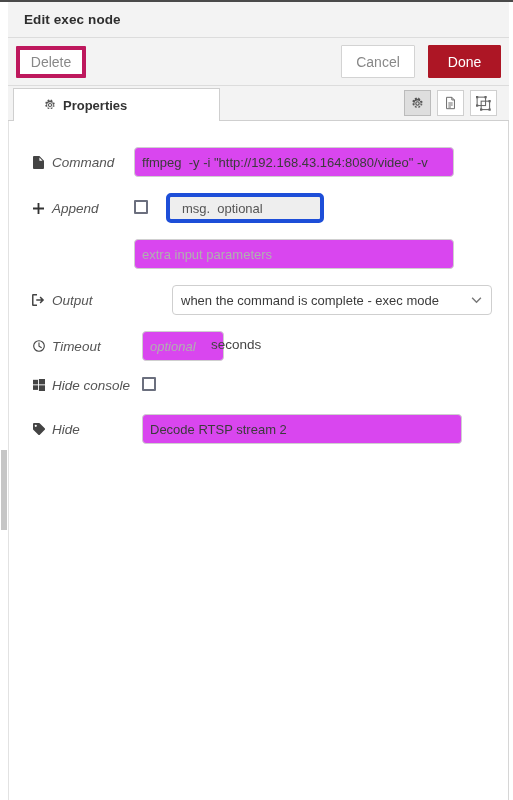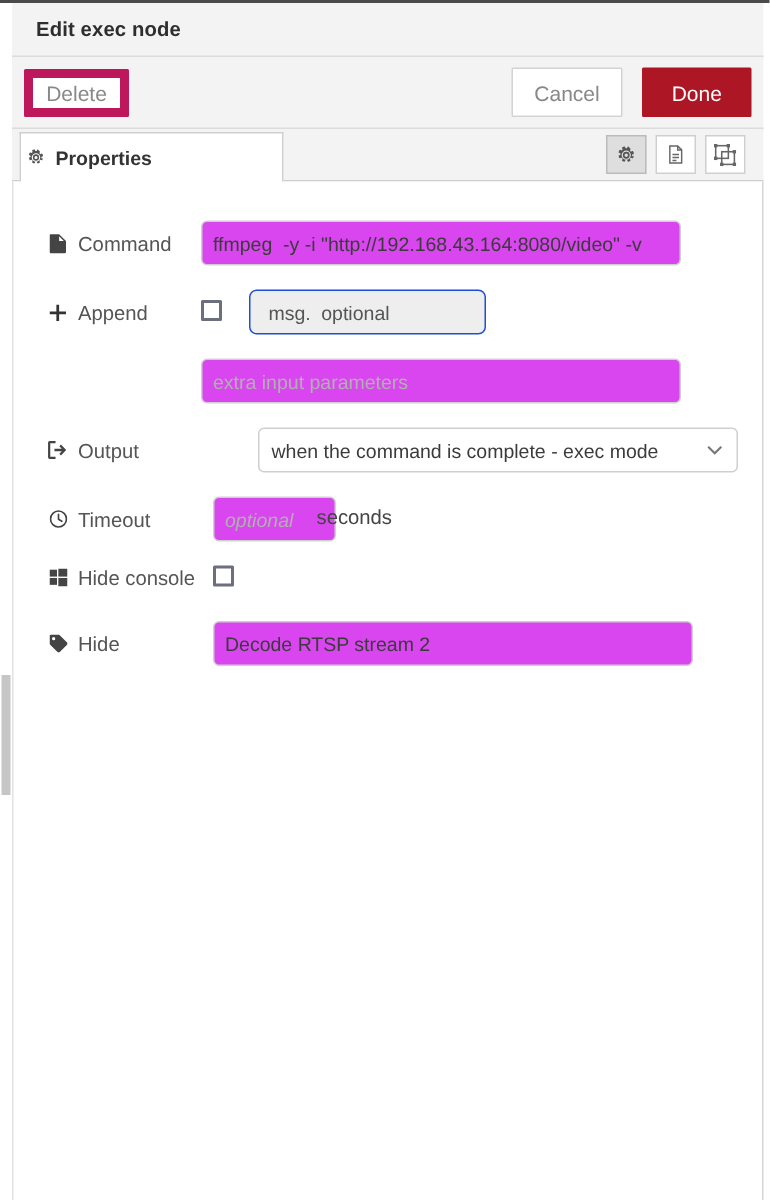--- a/index.html
+++ b/index.html
@@ -49,21 +49,21 @@
     position: absolute;
     font-family: "Liberation Sans", sans-serif;
     font-size: 14px;
     border-radius: 1px;
     cursor: pointer;
     display: flex; align-items: center; justify-content: center;
     user-select: none;
   }
   .btn-delete {
     left: 8px; top: 8px; width: 70px; height: 32px;
-    background: #ffffff; border: 6px solid #be185d; color: #888888;
+    background: #ffffff; border: 4px solid #be185d; color: #888888;
   }
   .btn-cancel {
     left: 333px; top: 7px; width: 74px; height: 33px;
     background: #ffffff; border: 1px solid #d3d3d3; color: #888888;
   }
   .btn-done {
     left: 420px; top: 7px; width: 73px; height: 33px;
     background: #ad1625; border: 1px solid #ad1625; color: #ffffff;
   }
 
@@ -72,26 +72,26 @@
     position: absolute; left: 8px; top: 86px;
     width: 501px; height: 35px;
     background: #f3f3f3;
   }
   .tabbar-underline {
     position: absolute; left: 0; bottom: 0;
     width: 501px; height: 1px; background: #cfcfcf;
   }
   .tab-active {
     position: absolute; left: 5px; top: 2px;
-    width: 176px; height: 34px;
+    width: 207px; height: 34px;
     background: #ffffff;
     border: 1px solid #cfcfcf;
     border-bottom: 1px solid #ffffff;
     display: flex; align-items: center;
-    padding-left: 4px;
+    padding-left: 30px;
     cursor: pointer;
   }
   .tab-label {
     font-size: 13px; font-weight: bold; color: #333333;
     margin-left: 7px;
   }
 
   .tool-btns {
     position: absolute; right: 12px; top: 4px;
     display: flex; gap: 6px;
@@ -117,20 +117,21 @@
   .form-row {
     position: absolute; left: 0; width: 100%;
     display: flex; align-items: center;
   }
   .row-label {
     position: absolute; left: 22px;
     width: 110px;
     font-size: 13.5px; color: #555555;
     display: flex; align-items: center;
     white-space: nowrap;
+    font-style: italic;
   }
   .row-label .lbl-icon {
     width: 15px; display: inline-flex; justify-content: center;
     margin-right: 6px; color: #444444;
   }
 
   .text-input {
     position: absolute;
     height: 30px;
     border: 1px solid #cfcfcf;
@@ -167,21 +168,21 @@
     border: 2px solid #6b6f7e;
     background: #ffffff;
     border-radius: 1px;
     cursor: pointer;
   }
 
   .typed-pill {
     position: absolute;
     height: 30px;
     background: #eeeeee;
-    border: 1px solid #1d4ed8;
+    border: 4px solid #1d4ed8;
     border-radius: 5px;
     display: flex; align-items: center;
     padding: 0 12px;
     font-size: 13px; color: #555555;
     cursor: pointer;
   }
   .typed-pill .prop { margin-left: 7px; }
 
   .plain-text {
     position: absolute;

